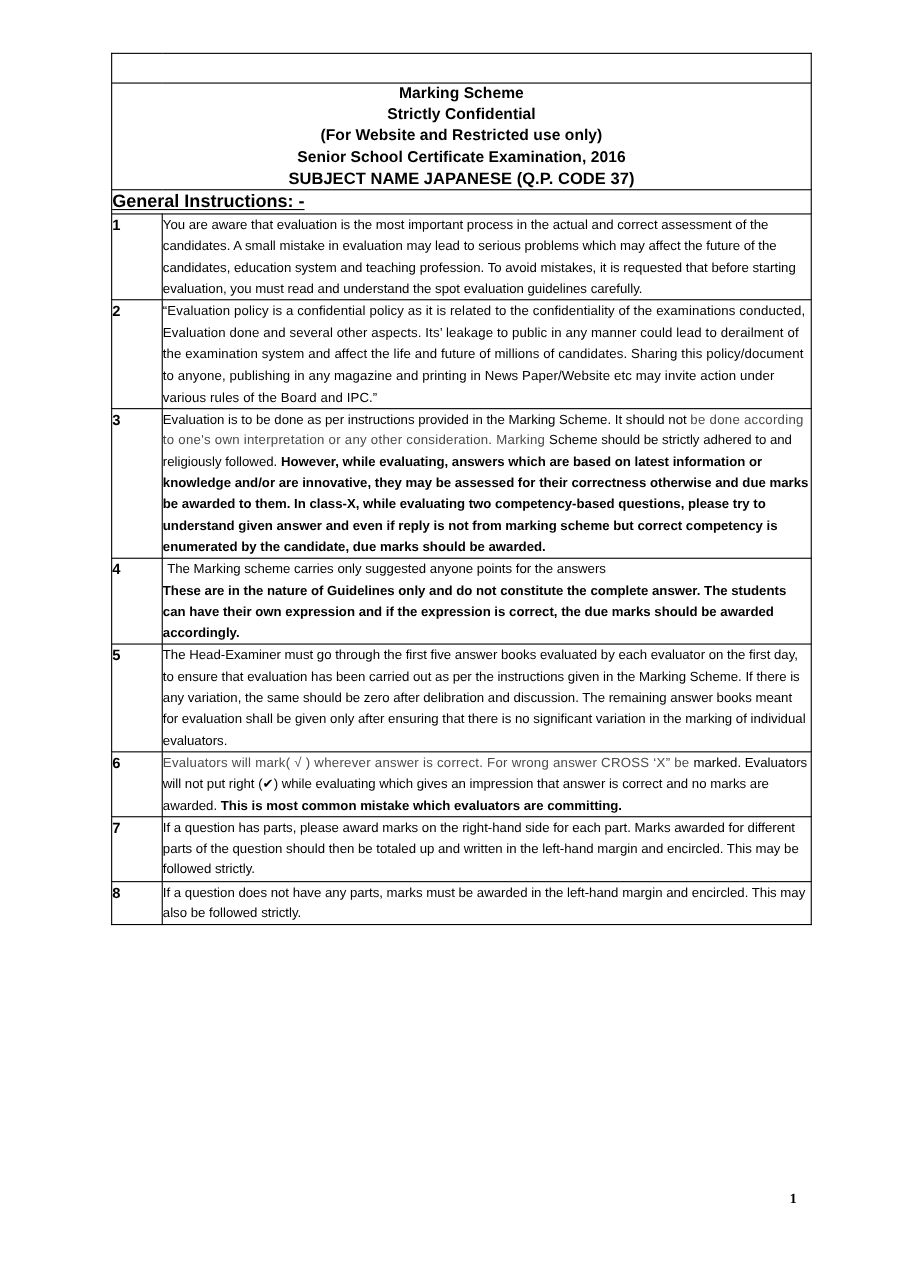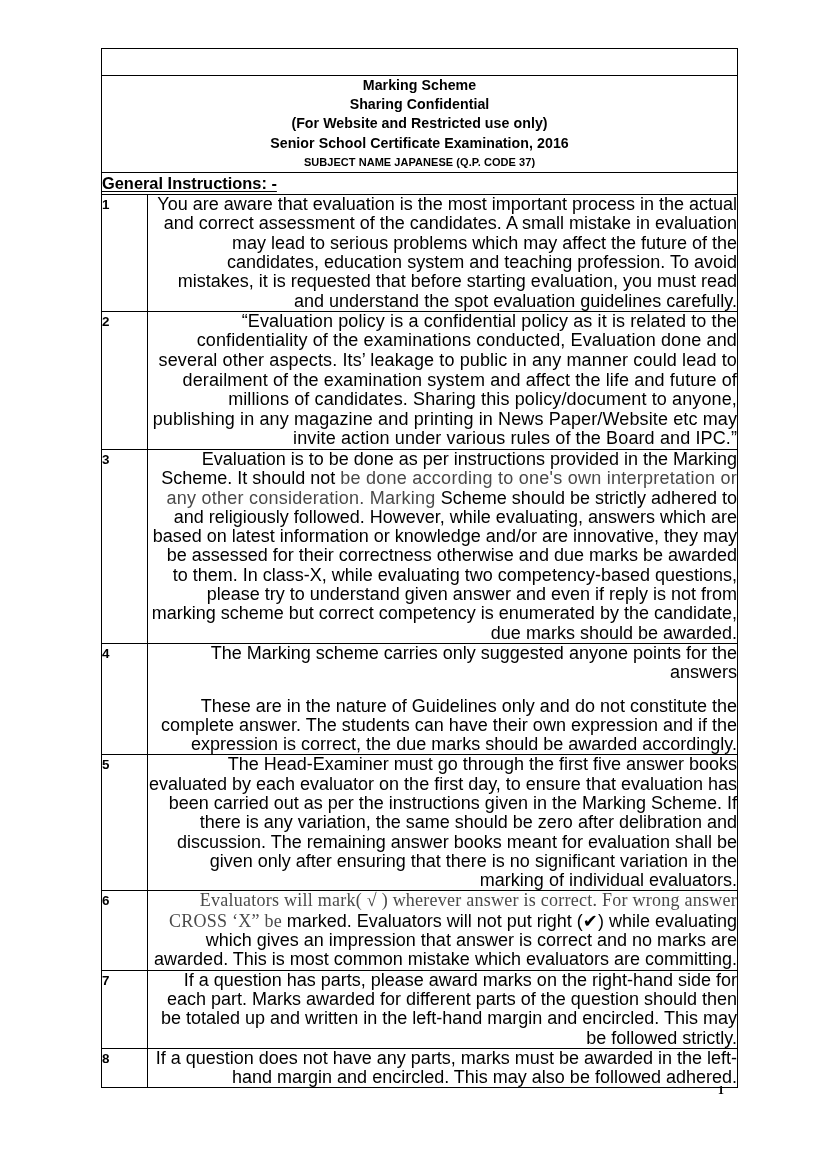--- a/index.html
+++ b/index.html
@@ -48,21 +48,21 @@
     text-align: center;
     padding: 4px 6px 6px 6px;
   }
   .header-line {
     font-weight: bold;
     font-size: 14.2px;
     line-height: 19.2px;
     letter-spacing: 0.05px;
   }
   .header-line.subject {
-    font-size: 11px;
+    font-size: 15px;
   }
 
   
   .gi-cell {
     padding: 4px 0 4px 6px;
     margin-top: 27px;
   }
   .gi-title {
     display: inline-block;
     font-weight: bold;
@@ -79,41 +79,41 @@
     padding: 6px 0 6px 8px;
     font-weight: bold;
     font-size: 13.4px;
     line-height: 19px;
   }
   .body-cell {
     padding: 6px 8px 8px 8px;
   }
 
   .para {
-    font-size: 18px;
+    font-size: 12px;
     line-height: 19.3px;
     margin: 0;
-    text-align: right;
+    text-align: left;
   }
   .para + .para {
-    margin-top: 14px;
-  }
-
-  
-  .b { font-weight: normal; }
+    font-weight: bold;
+  }
+
+  
+  .b { font-weight: bold; }
   .para.bold-spaced {
     font-weight: normal;
     letter-spacing: 0.12px;
     line-height: 19.6px;
   }
   .light {
     color: #4a4a4a;
     letter-spacing: 0.25px;
   }
-  .radical { font-family: Liberation Serif, serif; }
+  .radical { font-family: Liberation Sans, sans-serif; }
   .tick { font-family: "DejaVu Sans", sans-serif; font-weight: bold; }
 
   
   .indent { padding-left: 4px; }
 
   
   .page-number {
     position: absolute;
     left: 706px;
     top: 1083px;
@@ -136,21 +136,21 @@
     </colgroup>
     <tbody>
 
       <tr class="blank-row">
         <td colspan="2"></td>
       </tr>
 
       <tr>
         <td colspan="2" class="header-cell">
           <div class="header-line">Marking Scheme</div>
-          <div class="header-line">Sharing Confidential</div>
+          <div class="header-line">Strictly Confidential</div>
           <div class="header-line">(For Website and Restricted use only)</div>
           <div class="header-line">Senior School Certificate Examination, 2016</div>
           <div class="header-line subject">SUBJECT NAME  JAPANESE (Q.P. CODE 37)</div>
         </td>
       </tr>
 
       <tr>
         <td colspan="2" class="gi-cell">
           <span class="gi-title">General Instructions: -</span>
         </td>
@@ -202,21 +202,21 @@
       <tr>
         <td class="num-cell">7</td>
         <td class="body-cell">
           <p class="para">If a question has parts, please award marks on the right-hand side for each part. Marks awarded for different parts of the question should then be totaled up and written in the left-hand margin and encircled. This may be followed strictly.</p>
         </td>
       </tr>
 
       <tr>
         <td class="num-cell">8</td>
         <td class="body-cell">
-          <p class="para">If a question does not have any parts, marks must be awarded in the left-hand margin and encircled. This may also be followed adhered.</p>
+          <p class="para">If a question does not have any parts, marks must be awarded in the left-hand margin and encircled. This may also be followed strictly.</p>
         </td>
       </tr>
 
     </tbody>
   </table>
 
   <div class="page-number">1</div>
 
 </div>
 

